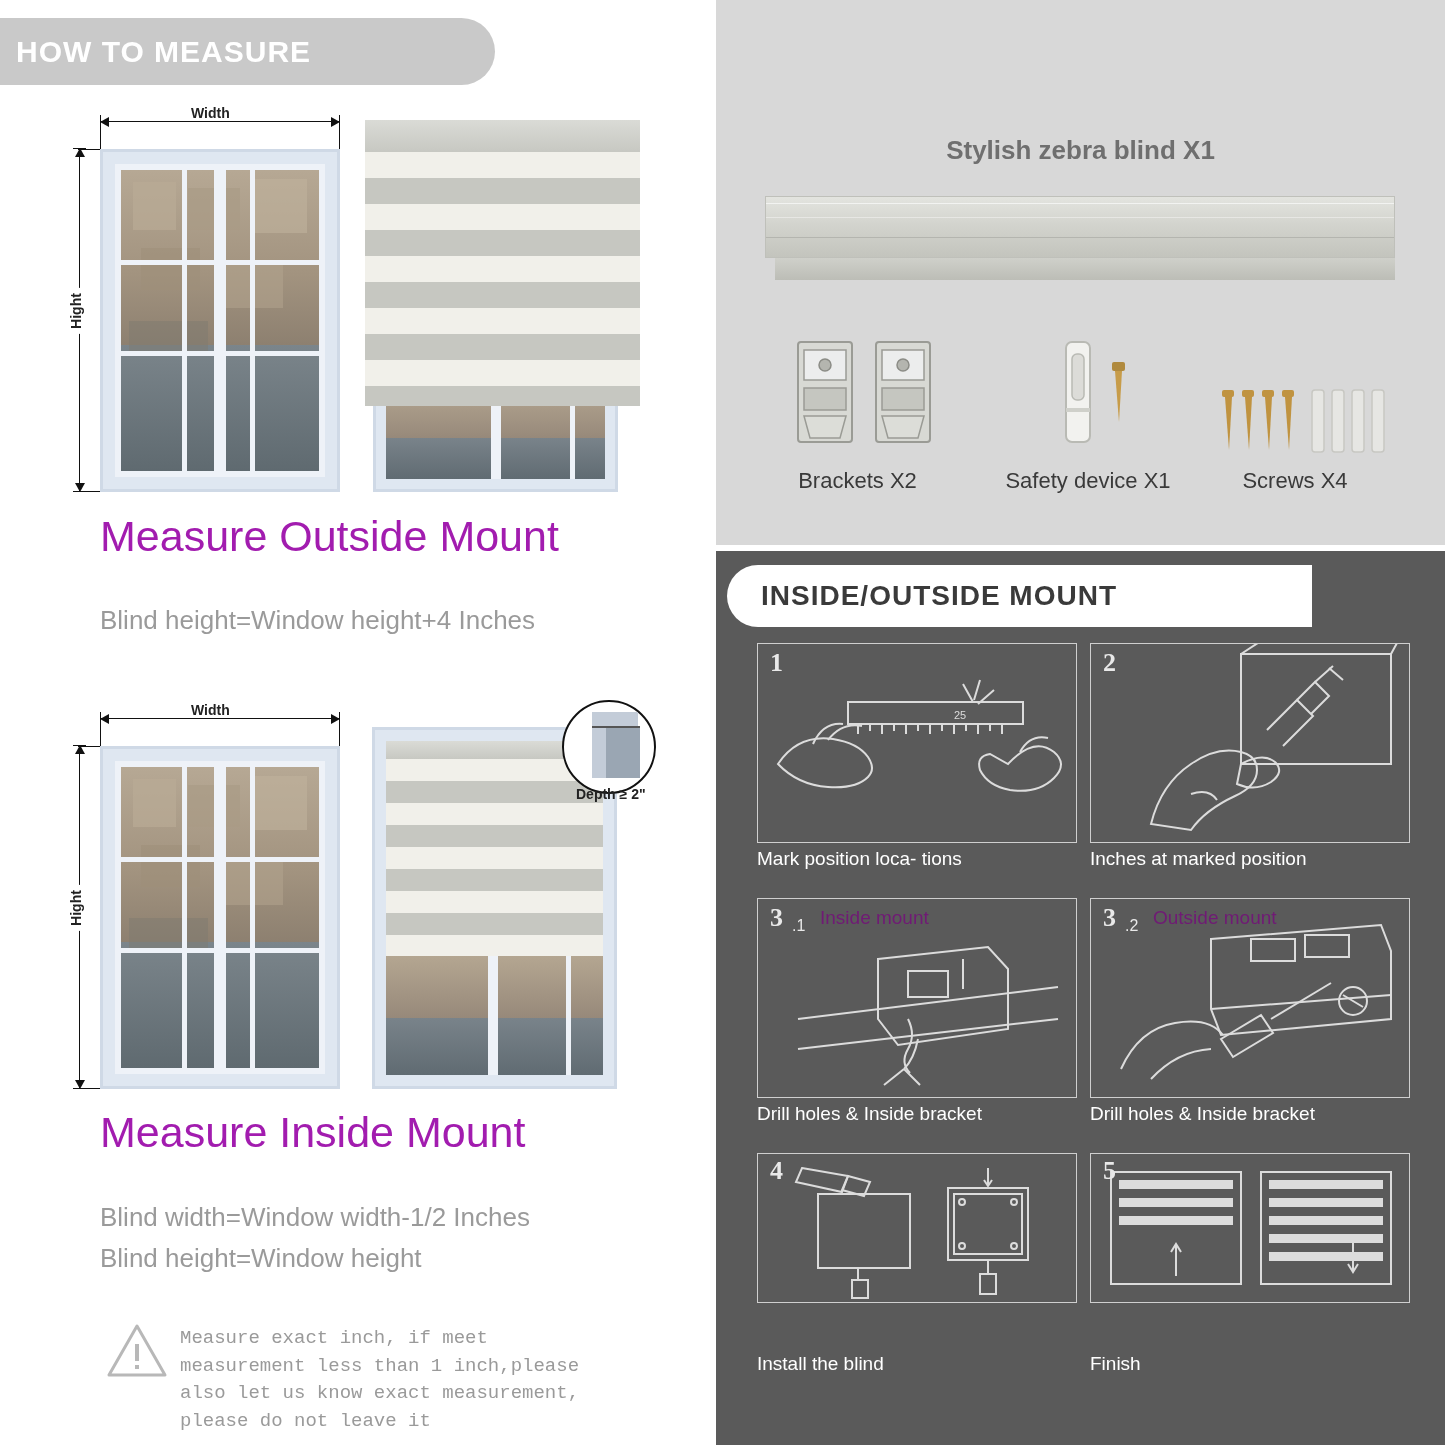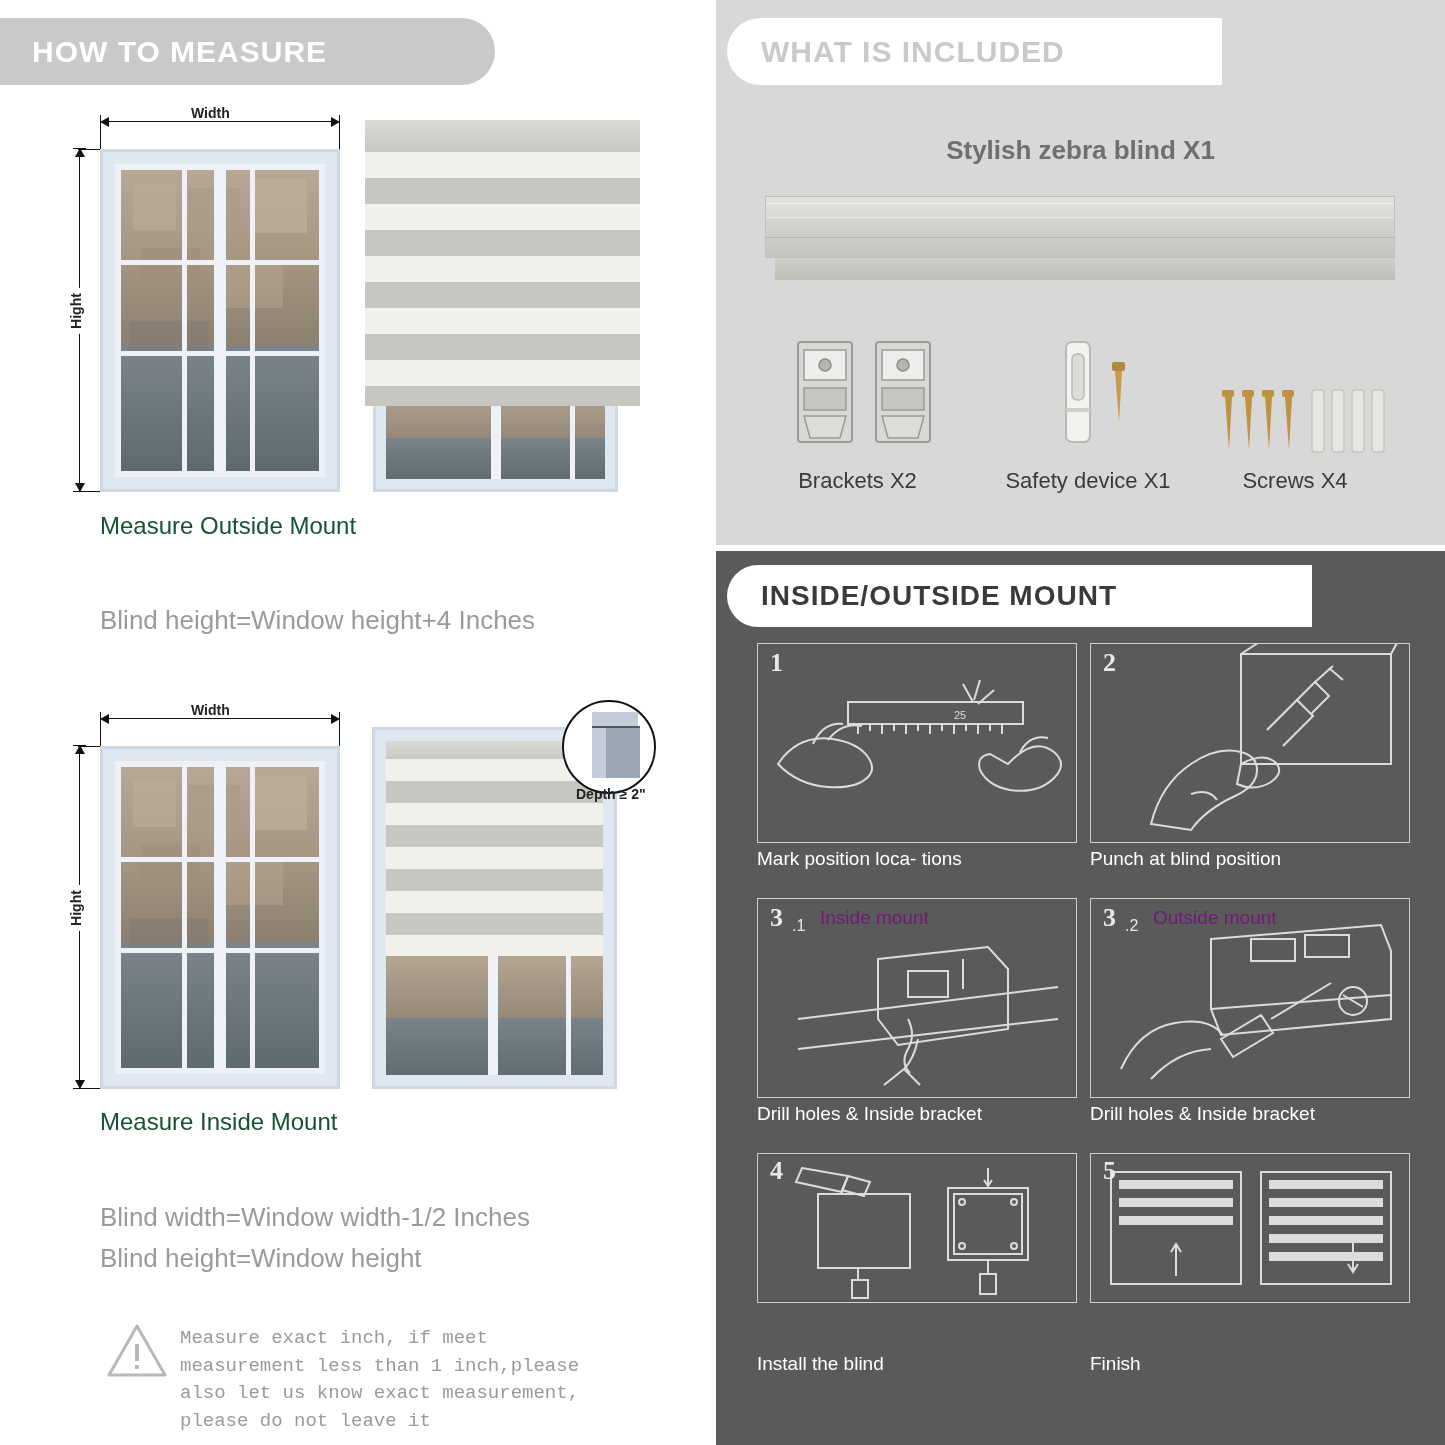--- a/index.html
+++ b/index.html
@@ -16,21 +16,21 @@
   .left-panel{
     position:absolute;left:0;top:0;width:706px;height:1445px;background:#ffffff;
   }
   .panel-title{
     display:flex;align-items:center;
     font-size:30px;font-weight:bold;letter-spacing:1px;color:#ffffff;
   }
   .title-howto{
     position:absolute;left:0;top:18px;width:495px;height:67px;
     background:#c9c9c9;border-radius:0 34px 34px 0;
-    padding-left:32px;box-sizing:border-box;
+    padding-left:16px;box-sizing:border-box;
   }
 
   
   .illus{position:absolute;}
 
   .dim-label{
     font-size:14px;color:#222;font-weight:bold;
     font-family:"Liberation Sans", sans-serif;
   }
 
@@ -50,21 +50,21 @@
 
   
   .blind-frame{position:absolute;background:#dfe7f1;border:3px solid #cfd9e6;box-sizing:border-box;}
   .blind-head{position:absolute;background:linear-gradient(180deg,#dadbd6,#c7c8c2);}
   .blind-fabric{position:absolute;overflow:hidden;}
   .stripe-d{position:absolute;left:0;right:0;background:#c6c7c1;}
   .stripe-l{position:absolute;left:0;right:0;background:#f1f0ea;}
   .blind-win{position:absolute;overflow:hidden;background:linear-gradient(180deg,#8e9aa2,#6f7b82);}
 
   .heading{
-    position:absolute;font-size:24px;color:#14532d;font-weight:normal;
+    position:absolute;font-size:43px;color:#a21caf;font-weight:normal;
   }
   .bodyline{
     position:absolute;font-size:26px;color:#9a9a9a;
   }
   .note{
     position:absolute;font-size:19px;color:#9a9a9a;line-height:1.45;
   }
 
   
   .right-top{
@@ -278,21 +278,20 @@
       <svg width="64" height="58" viewBox="0 0 64 58">
         <path d="M32 4 L60 53 L4 53 Z" fill="none" stroke="#b8b8b8" stroke-width="3" stroke-linejoin="round"></path>
         <rect x="30" y="22" width="4" height="17" fill="#b8b8b8"></rect>
         <rect x="30" y="43" width="4" height="4" fill="#b8b8b8"></rect>
       </svg>
     </div>
     <div class="note" style="left:180px;top:1325px;width:430px;font-family:Liberation Mono, monospace;">Measure exact inch, if meet measurement less than 1 inch,please also let us know exact measurement, please do not leave it</div>
   </div>
 
   <div class="right-top"></div>
-  <div class="title-included">WHAT IS INCLUDED</div>
 
   <div class="included-title-text">Stylish zebra blind X1</div>
 
   <div class="headrail">
     <div style="position:absolute;left:0;top:6px;right:0;height:1px;background:#ffffff;opacity:.6;"></div>
     <div style="position:absolute;left:0;top:20px;right:0;height:1px;background:#ffffff;opacity:.4;"></div>
     <div style="position:absolute;left:0;top:40px;right:0;height:1px;background:#b4b5af;"></div>
   </div>
   <div class="headrail2"></div>
 
@@ -388,21 +387,21 @@
         <path d="M150 120 q22-12 34-2 q10 10 -4 20 q-16 10-34 2z"></path>
         <path d="M176 86 l30-30 l16 16 l-30 30"></path>
         <path d="M206 56 l18-18 l14 14 l-18 18"></path>
         <path d="M224 38 l18-16"></path>
         <path d="M238 24 l14 12"></path>
         <path d="M100 150 q18-6 26 6"></path>
       </g>
     </svg>
     <div class="step-num" style="left:12px;top:4px;">2</div>
   </div>
-  <div class="step-cap" style="left:1090px;top:848px;">Punch at  blind position</div>
+  <div class="step-cap" style="left:1090px;top:848px;">Inches at  marked position</div>
 
   <div class="step-box" style="left:757px;top:898px;width:320px;height:200px;">
     <svg class="sketch" viewBox="0 0 320 200" width="320" height="200">
       <g fill="none" stroke="#dcdcdc" stroke-width="2">
         <path d="M40 120 L300 88"></path>
         <path d="M40 150 L300 120"></path>
         <path d="M120 60 L230 48 L250 70 L250 130 L140 146 L120 120 Z"></path>
         <rect x="150" y="72" width="40" height="26"></rect>
         <path d="M205 60 l0 30"></path>
         <path d="M160 140 q-4 20 -14 30"></path>

